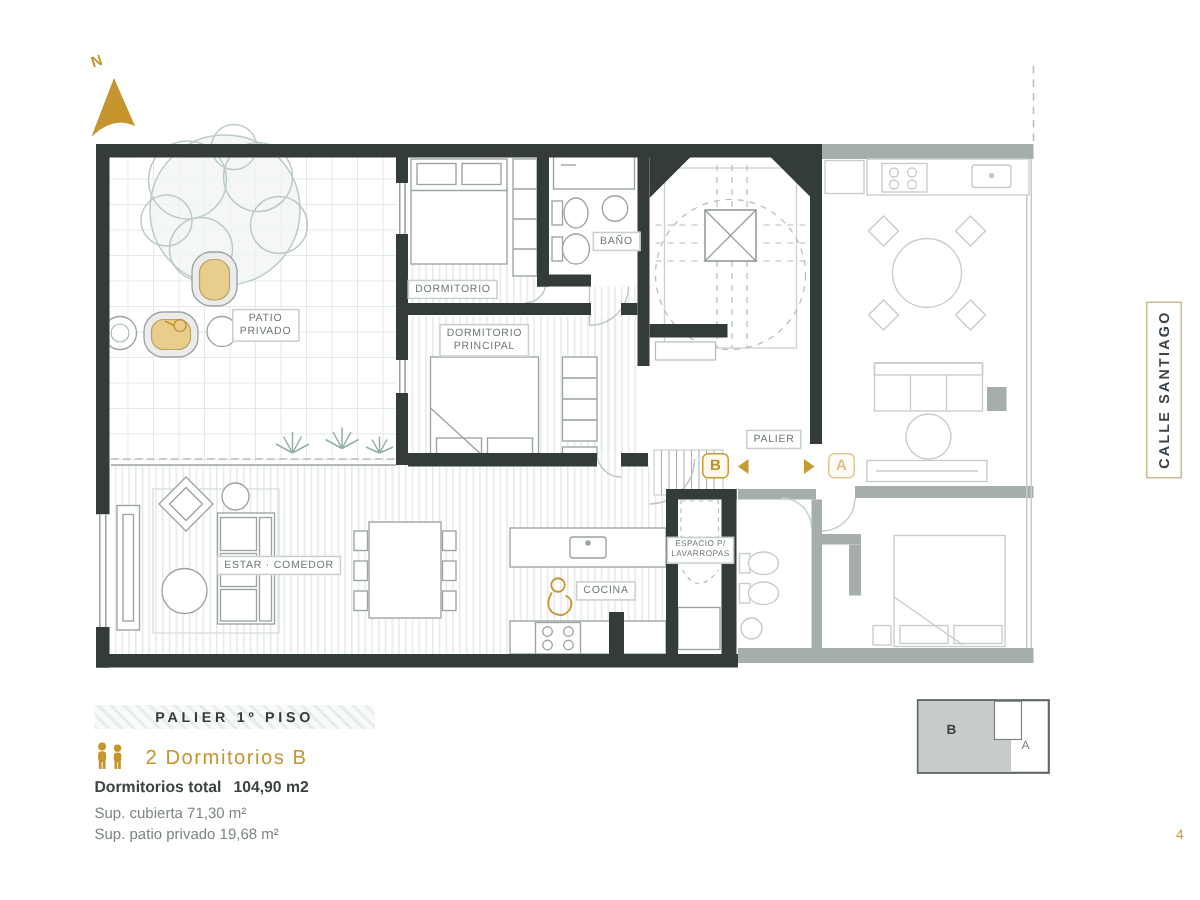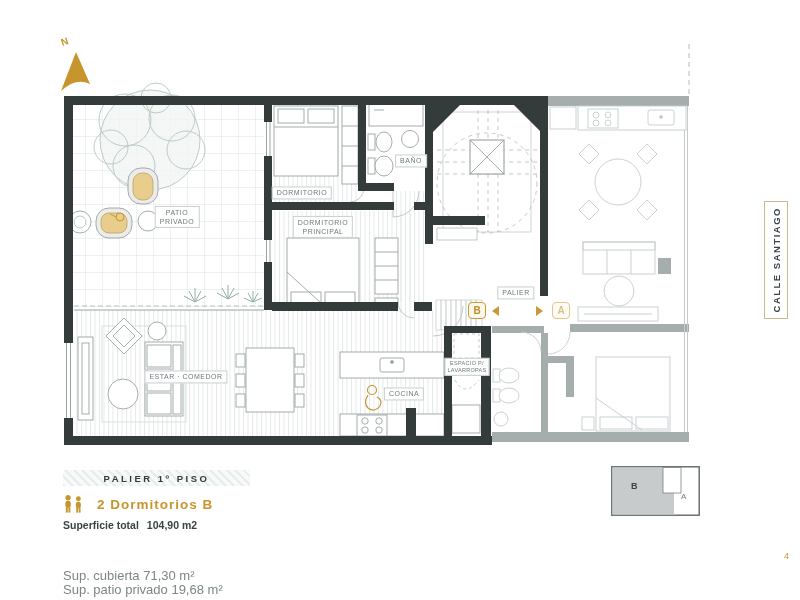--- a/index.html
+++ b/index.html
@@ -37,24 +37,24 @@
   .north-n{position:absolute;left:61px;top:36px;color:#C7952E;font-weight:bold;font-size:10px;
     transform:rotate(-18deg);z-index:5;}
 
   .floor-band{
     position:absolute;left:63px;top:470px;width:187px;height:16px;z-index:5;
     background:repeating-linear-gradient(45deg,#e9ecec 0px,#e9ecec 2px,#f8f9f9 2px,#f8f9f9 6px);
     display:flex;align-items:center;justify-content:center;
     font-size:9.5px;font-weight:bold;letter-spacing:2.5px;color:#333b3b;
   }
   .unit-row{position:absolute;left:62px;top:494px;display:flex;align-items:center;gap:7px;z-index:5;}
-  .unit-row .title{color:#C7952E;font-weight:bold;font-size:13.5px;letter-spacing:1px;}
+  .unit-row .title{color:#C7952E;font-weight:normal;font-size:13.5px;letter-spacing:1px;}
   .sup-total{position:absolute;left:63px;top:519px;font-size:10.5px;font-weight:bold;color:#3b4343;z-index:5;}
   .sup-total .val{margin-left:8px;margin-top:41px;}
-  .sup-line{position:absolute;left:63px;font-size:13px;color:#7d8585;z-index:5;margin-top:31px;}
+  .sup-line{position:absolute;left:63px;font-size:10px;color:#7d8585;z-index:5;}
 
   .keyplan{position:absolute;left:611px;top:466px;width:89px;height:50px;z-index:5;}
   .kp-b{position:absolute;left:20px;top:15px;font-size:9px;font-weight:bold;color:#3c4444;}
   .kp-a{position:absolute;left:70px;top:26px;font-size:8px;color:#747c7c;}
 
   .page-num{position:absolute;left:784px;top:551px;color:#C7952E;font-size:9px;z-index:5;}
 </style>
 </head>
 <body>
 
@@ -332,21 +332,21 @@
           <rect x="3.6" y="6.6" width="5.8" height="7.6" rx="2.6"></rect>
           <rect x="4.1" y="13.6" width="2.1" height="5.6"></rect>
           <rect x="6.9" y="13.6" width="2.1" height="5.6"></rect>
         </g>
       </g>
     </svg>
     <span class="title">2 Dormitorios B</span>
   </div>
 
   <div class="sup-total">
-    <span>Superficie total</span><span class="val">104,90 m2</span>
+    <span>Dormitorios total</span><span class="val">104,90 m2</span>
   </div>
   <div class="sup-line" style="top:537px">Sup. cubierta 71,30 m²</div>
   <div class="sup-line" style="top:551px">Sup. patio privado 19,68 m²</div>
 
   <div class="keyplan">
     <svg width="89" height="50" viewBox="0 0 89 50">
       <rect x="0.8" y="0.8" width="87.4" height="48.4" fill="#ffffff" stroke="#5e6666" stroke-width="1.4"></rect>
       <polygon points="1.5,1.5 52,1.5 52,27 63,27 63,48.5 1.5,48.5" fill="#c7cbcb"></polygon>
       <rect x="52" y="1.5" width="18" height="25.5" fill="#ffffff" stroke="#7a8282" stroke-width="0.8"></rect>
     </svg>

